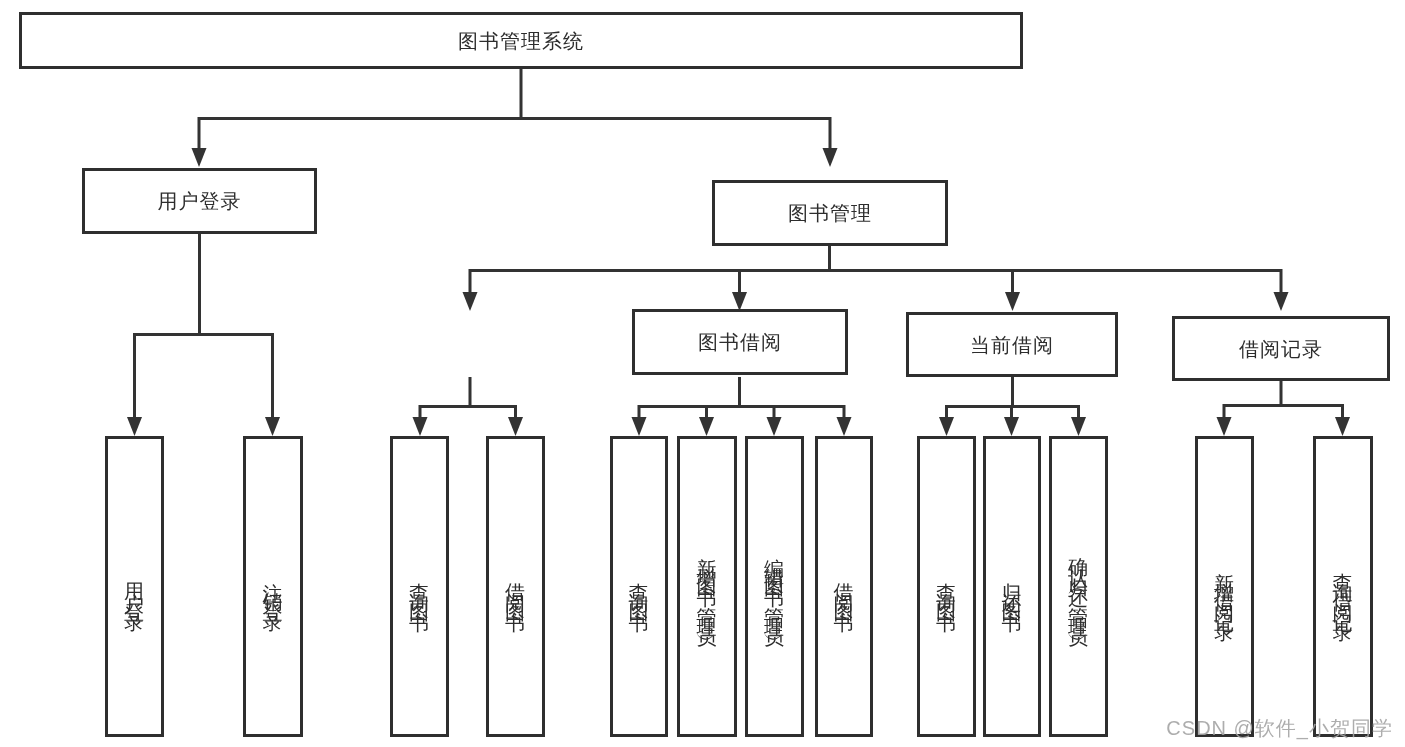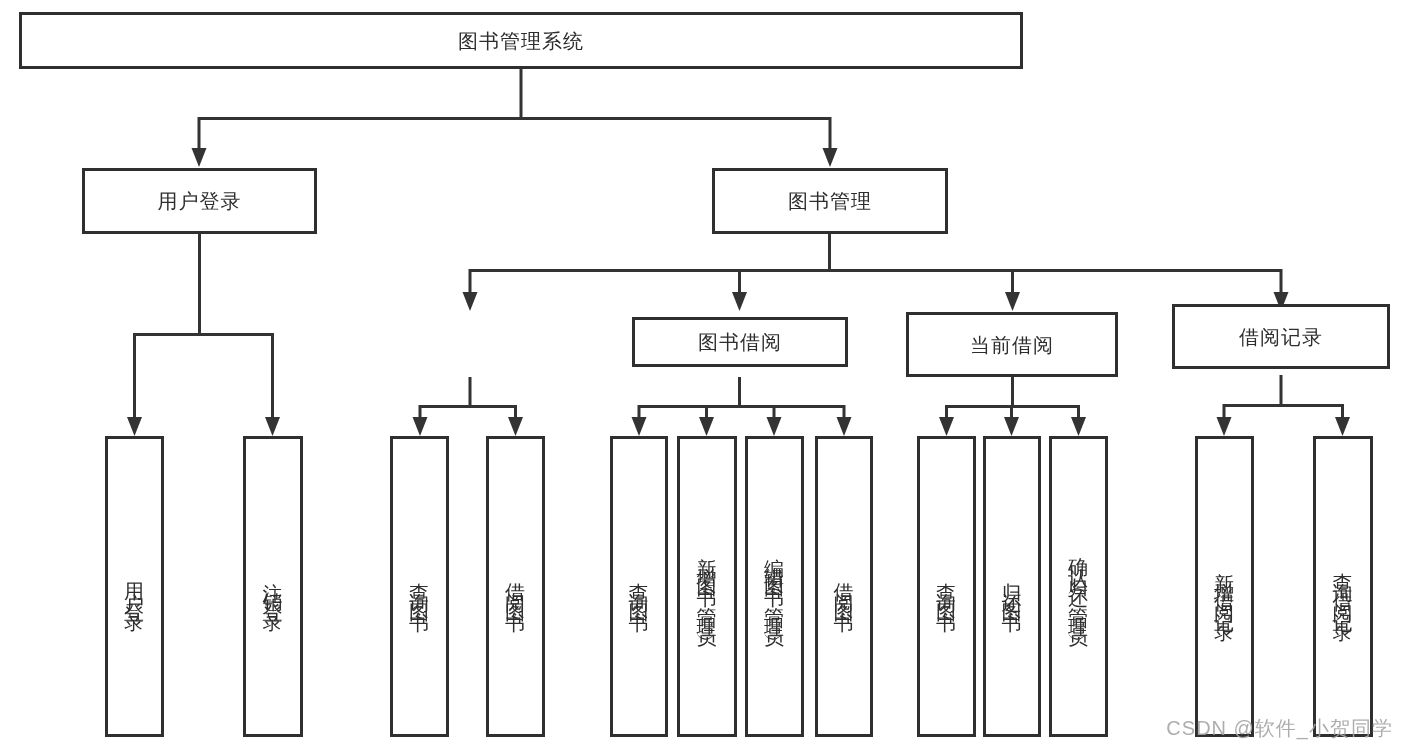--- a/index.html
+++ b/index.html
@@ -87,25 +87,25 @@
       <polygon points="1004,417 1019,417 1011.5,436"></polygon>
       <polygon points="1071,417 1086,417 1078.5,436"></polygon>
       <polygon points="1216.5,417 1231.5,417 1224,436"></polygon>
       <polygon points="1335,417 1350,417 1342.5,436"></polygon>
     </g>
   </svg>
 
   <div class="node h" style="left:19px;top:12px;width:1004px;height:57px">图书管理系统</div>
 
   <div class="node h" style="left:82px;top:168px;width:235px;height:66px">用户登录</div>
-  <div class="node h" style="left:712px;top:168px;width:236px;height:66px">图书管理</div>
+  <div class="node h" style="left:712px;top:180px;width:236px;height:66px">图书管理</div>
 
-  <div class="node h" style="left:632px;top:317px;width:216px;height:50px">图书借阅</div>
+  <div class="node h" style="left:632px;top:309px;width:216px;height:66px">图书借阅</div>
   <div class="node h" style="left:906px;top:312px;width:212px;height:65px">当前借阅</div>
-  <div class="node h" style="left:1172px;top:304px;width:218px;height:65px">借阅记录</div>
+  <div class="node h" style="left:1172px;top:316px;width:218px;height:65px">借阅记录</div>
 
   <div class="node v" style="left:105px;top:436px;width:59px;height:301px">用户登录</div>
   <div class="node v" style="left:243px;top:436px;width:60px;height:301px">注销登录</div>
 
   <div class="node v" style="left:390px;top:436px;width:59px;height:301px">查询图书</div>
   <div class="node v" style="left:486px;top:436px;width:59px;height:301px">借阅图书</div>
 
   <div class="node v" style="left:610px;top:436px;width:58px;height:301px">查询图书</div>
   <div class="node v" style="left:677px;top:436px;width:60px;height:301px">新增图书（管理员）</div>
   <div class="node v" style="left:745px;top:436px;width:59px;height:301px">编辑图书（管理员）</div>

